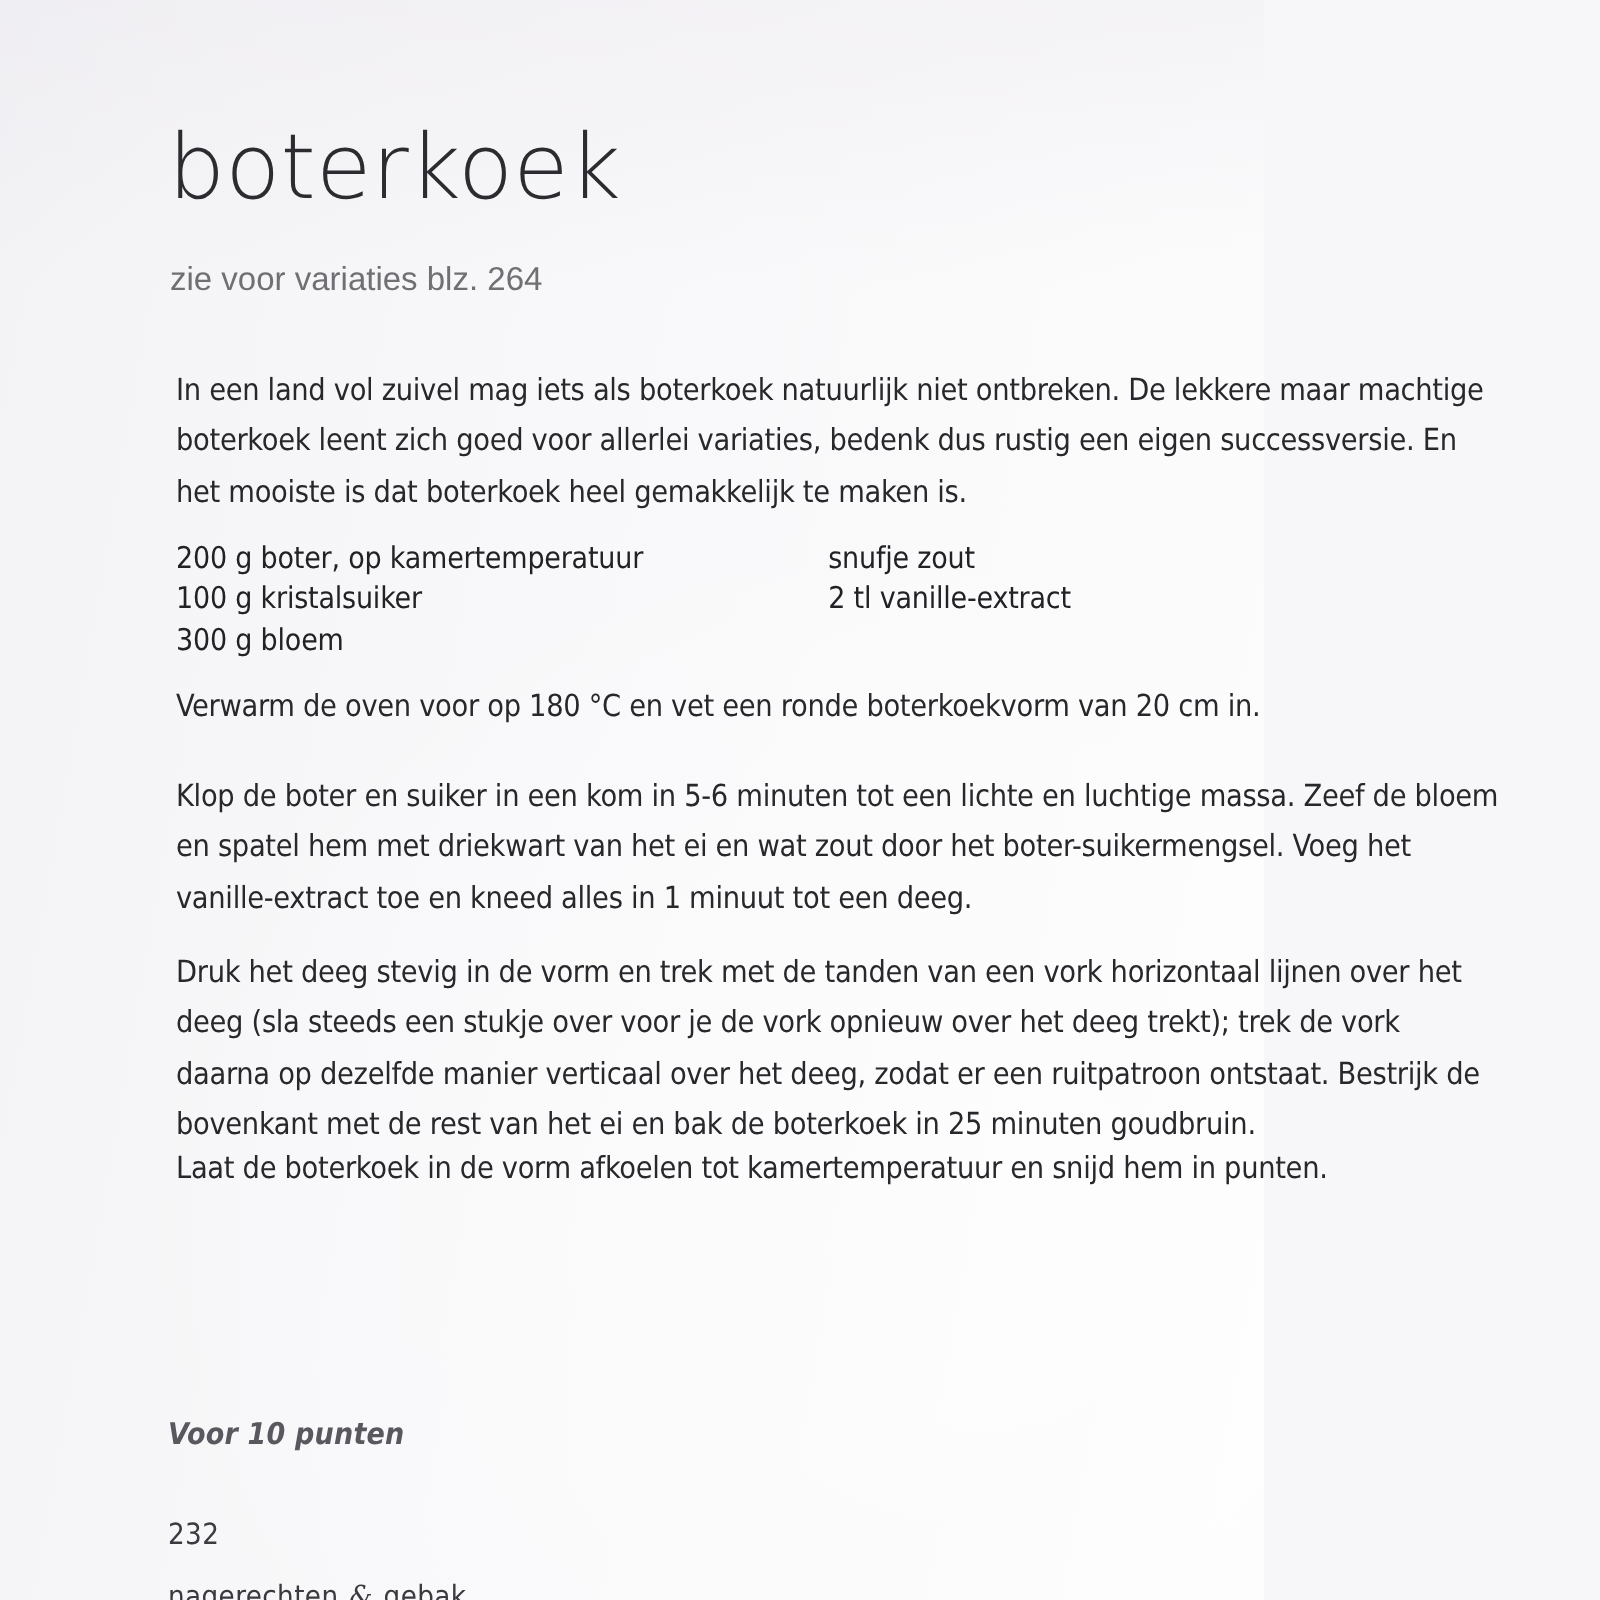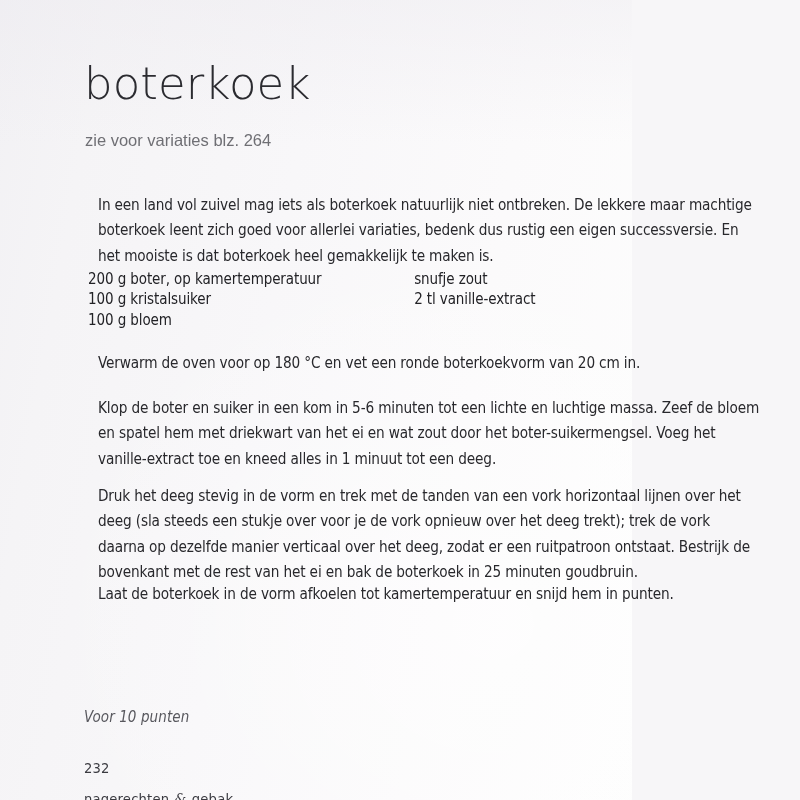--- a/index.html
+++ b/index.html
@@ -64,21 +64,21 @@
     font-size: 16.5px;
     line-height: 22px;
     color: #6f6f74;
   }
 
   
   .body-block {
     position: absolute;
     left: 84px;
     width: 662px;
-    margin: 14px;
+    margin: 4px;
     font-family: "DejaVu Sans Condensed", "Liberation Sans", sans-serif;
     font-stretch: condensed;
     font-size: 15.2px;
     line-height: 25.4px;
     color: #28282c;
     letter-spacing: -0.15px;
     text-align: left;
   }
 
   #intro       { top: 179px; }
@@ -117,20 +117,21 @@
     left: 84px;
     top: 707px;
     margin: 0;
     font-family: "DejaVu Sans Condensed", "Liberation Sans", sans-serif;
     font-stretch: condensed;
     font-style: italic;
     font-size: 15px;
     line-height: 20px;
     color: #58585e;
     letter-spacing: 0.1px;
+    font-weight: bold;
   }
 
   .page-footer {
     position: absolute;
     left: 84px;
     top: 758px;
     display: flex;
     align-items: baseline;
     gap: 11px;
     font-family: "DejaVu Sans Condensed", "Liberation Sans", sans-serif;
@@ -158,21 +159,21 @@
   <h1 class="recipe-title">boterkoek</h1>
 
   <p class="recipe-subtitle">zie voor variaties blz. 264</p>
 
   <p class="body-block" id="intro">In een land vol zuivel mag iets als boterkoek natuurlijk niet ontbreken. De lekkere maar machtige boterkoek leent zich goed voor allerlei variaties, bedenk dus rustig een eigen successversie. En het mooiste is dat boterkoek heel gemakkelijk te maken is.</p>
 
   <div class="ingredients">
     <ul class="ing-col col-a">
       <li>200 g boter, op kamertemperatuur</li>
       <li>100 g kristalsuiker</li>
-      <li>100 g bloem</li>
+      <li>300 g bloem</li>
     </ul>
     <ul class="ing-col col-b">
       <li>snufje zout</li>
       <li>2 tl vanille-extract</li>
     </ul>
   </div>
 
   <p class="body-block" id="step-oven">Verwarm de oven voor op 180 °C en vet een ronde boterkoekvorm van 20 cm in.</p>
 
   <p class="body-block" id="step-mix">Klop de boter en suiker in een kom in 5-6 minuten tot een lichte en luchtige massa. Zeef de bloem en spatel hem met driekwart van het ei en wat zout door het boter-suikermengsel. Voeg het vanille-extract toe en kneed alles in 1 minuut tot een deeg.</p>

